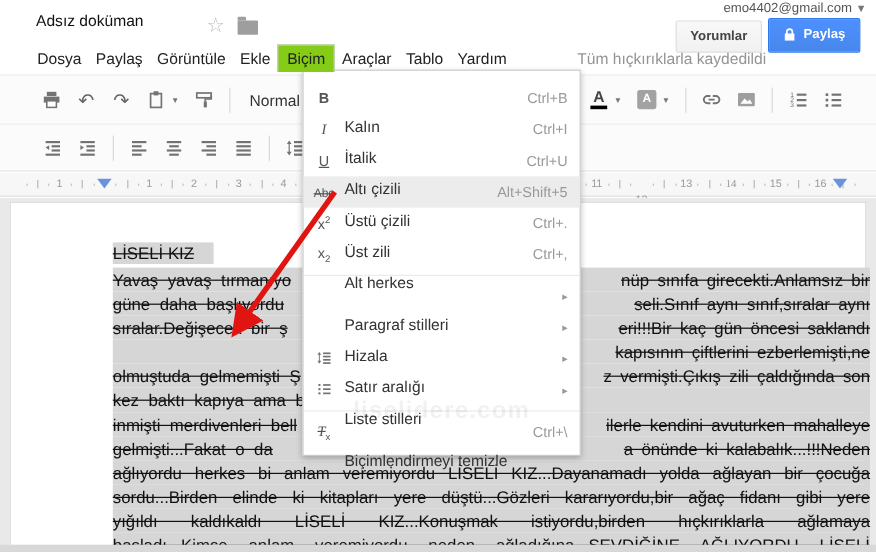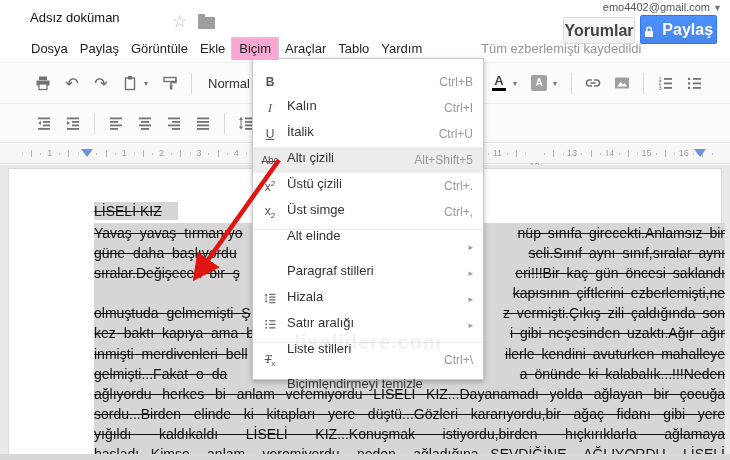--- a/index.html
+++ b/index.html
@@ -7,29 +7,29 @@
   body { font-family:"Liberation Sans", sans-serif; background:#fff; }
   #app { position:relative; width:730px; height:460px; background:#fff; overflow:hidden; }
 
   
   .email-row { position:absolute; top:1px; right:8px; font-size:11px; color:#555; cursor:pointer; }
   .email-row .caret { color:#777; font-size:9px; }
   .doc-title { position:absolute; left:30px; top:10px; font-size:13px; color:#111; }
   .star-icon { position:absolute; left:172px; top:11px; font-size:17px; color:#bbb; cursor:pointer; }
   .folder-icon { position:absolute; left:198px; top:17px; width:17px; height:12px; background:#9e9e9e; border-radius:1px; cursor:pointer; }
   .folder-icon:before { content:""; position:absolute; top:-3px; left:0; width:7px; height:3px; background:#9e9e9e; border-radius:1px 1px 0 0; }
-  .btn { position:absolute; font-size:16px; font-weight:bold; border-radius:2px; text-align:center; cursor:pointer; }
+  .btn { position:absolute; font-size:11px; font-weight:bold; border-radius:2px; text-align:center; cursor:pointer; }
   .btn-comments { right:95px; top:17px; width:72px; height:27px; line-height:25px; color:#444;
      background:linear-gradient(#f8f8f8,#f1f1f1); border:1px solid #dcdcdc; }
   .btn-share { right:13px; top:15px; width:77px; height:29px; line-height:27px; color:#fff;
      background:linear-gradient(#4d90fe,#4787ed); border:1px solid #3079ed; }
   .btn-share svg { vertical-align:-2px; margin-right:4px; }
   .menubar { position:absolute; left:25px; top:37px; height:22px; display:flex; align-items:center; font-size:13px; color:#222; }
   .menubar .mitem { padding:3px 6px; cursor:pointer; }
-  .menubar .mitem.active { background:#f9a8d4; border:1px solid #cfcfcf; border-bottom:none; padding:3px 7px 4px; position:relative; z-index:11; }
+  .menubar .mitem.active { background:#84cc16; border:1px solid #cfcfcf; border-bottom:none; padding:3px 7px 4px; position:relative; z-index:11; }
   .saved-status { position:absolute; left:481px; top:41px; font-size:13px; color:#949494; }
 
   
   .toolbar { position:absolute; left:0; width:730px; background:#fbfbfb; border-top:1px solid #ededed; }
   .tb1 { top:62px; height:41px; }
   .tb2 { top:103px; height:40px; border-bottom:1px solid #e4e4e4; }
   .tbgroup { position:absolute; top:0; height:100%; display:flex; align-items:center; gap:7px; }
   .tbicon { width:22px; height:22px; display:flex; align-items:center; justify-content:center; cursor:pointer; border-radius:2px; color:#666; }
   .tbicon svg { display:block; }
   .tbsep { width:1px; height:21px; background:#d9d9d9; margin:0 3px; }
@@ -98,21 +98,21 @@
   <div class="menubar" id="menubar">
       <span class="mitem">Dosya</span>
       <span class="mitem">Paylaş</span>
       <span class="mitem">Görüntüle</span>
       <span class="mitem">Ekle</span>
       <span class="mitem active">Biçim</span>
       <span class="mitem">Araçlar</span>
       <span class="mitem">Tablo</span>
       <span class="mitem">Yardım</span>
     </div>
-  <div class="saved-status">Tüm ezberlemişti kaydedildi</div>
+  <div class="saved-status">Tüm hıçkırıklarla kaydedildi</div>
 
   <div class="toolbar tb1">
     <div class="tbgroup" style="left:32px" id="tb1left">
         <span class="tbicon">
           <svg width="18" height="18" viewBox="0 0 18 18" fill="none" stroke="none">
             <rect x="5" y="2.5" width="8" height="3.5" fill="#737373"></rect>
             <rect x="2.5" y="6.5" width="13" height="5" fill="#737373"></rect>
             <rect x="5" y="10" width="8" height="5.5" fill="#fff" stroke="#737373" stroke-width="1.3"></rect>
           </svg>
         </span>
@@ -352,21 +352,20 @@
             </div>
             <div class="dline">
               <span class="rfrag"><s>kapısının çiftlerini ezberlemişti,ne</s></span>
             </div>
             <div class="dline">
               <span class="lfrag"><s>olmuştuda gelmemişti Ş</s></span>
               <span class="rfrag"><s>z vermişti.Çıkış zili çaldığında son</s></span>
             </div>
             <div class="dline">
               <span class="lfrag"><s>kez baktı kapıya ama b</s></span>
-              <span class="rfrag"><s>i gibi neşesinden uzaktı.Ağır ağır</s></span>
             </div>
             <div class="dline">
               <span class="lfrag"><s>inmişti merdivenleri bell</s></span>
               <span class="rfrag"><s>ilerle kendini avuturken mahalleye</s></span>
             </div>
             <div class="dline">
               <span class="lfrag"><s>gelmişti...Fakat o da</s></span>
               <span class="rfrag"><s>a önünde ki kalabalık...!!!Neden</s></span>
             </div>
             <div class="dline full"><s>ağlıyordu herkes bi anlam veremiyordu LİSELİ KIZ...Dayanamadı yolda ağlayan bir çocuğa</s></div>
@@ -396,26 +395,26 @@
         <span class="flabel">Altı çizili</span>
         <span class="fshort">Ctrl+U</span>
       </div>
       <div class="fmt-item hl">
         <span class="ficon"><s style="font-size:10px">Abc</s></span>
         <span class="flabel">Üstü çizili</span>
         <span class="fshort">Alt+Shift+5</span>
       </div>
       <div class="fmt-item">
         <span class="ficon">x<sup style="font-size:8px">2</sup></span>
-        <span class="flabel">Üst simge</span>
+        <span class="flabel">Üst zili</span>
         <span class="fshort">Ctrl+.</span>
       </div>
       <div class="fmt-item">
         <span class="ficon">x<sub style="font-size:8px">2</sub></span>
-        <span class="flabel">Alt elinde</span>
+        <span class="flabel">Alt herkes</span>
         <span class="fshort">Ctrl+,</span>
       </div>
       <div class="fmt-sep"></div>
       <div class="fmt-item">
         <span class="ficon"></span>
         <span class="flabel">Paragraf stilleri</span>
         <span class="fsub">▸</span>
       </div>
       <div class="fmt-item">
         <span class="ficon"></span>

